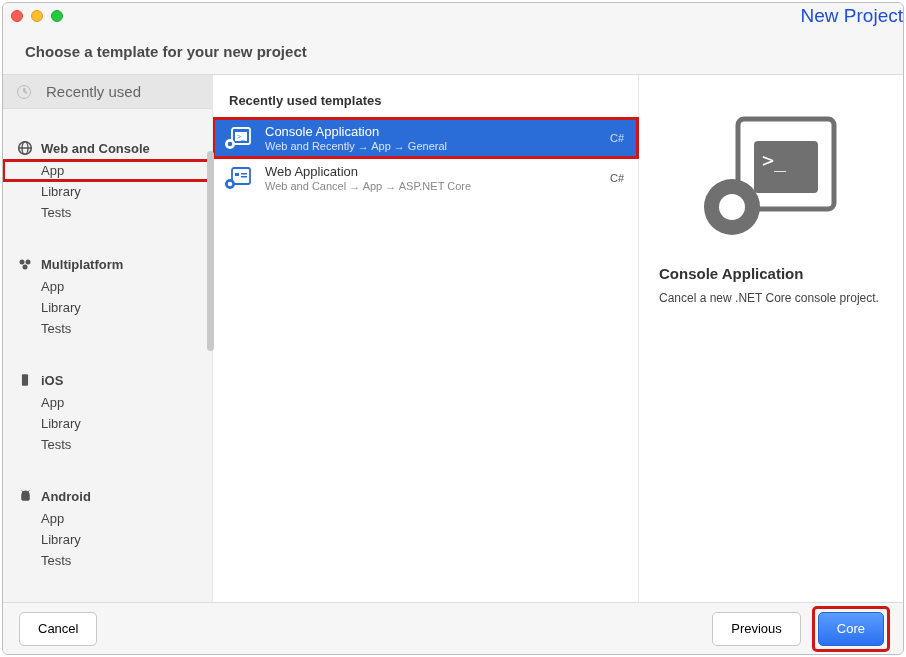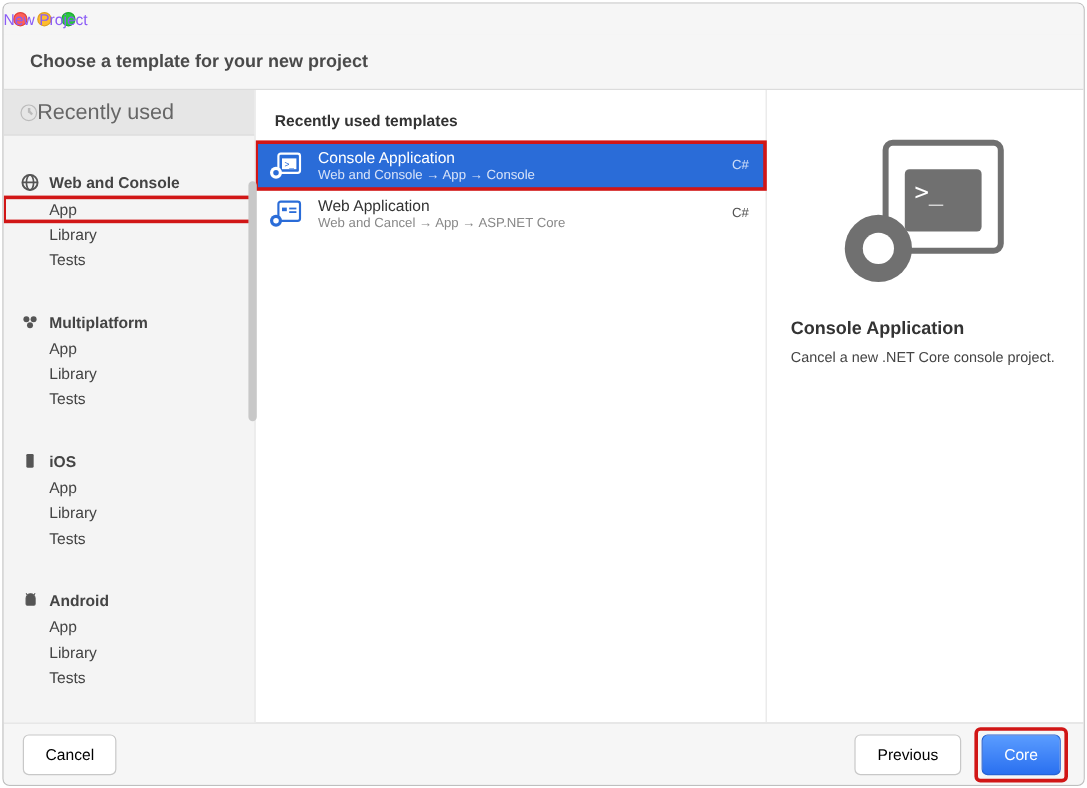--- a/index.html
+++ b/index.html
@@ -29,21 +29,21 @@
   align-items: center;
   padding: 0 8px;
   position: relative;
   background: #f6f6f6;
 }
 .traffic { display: flex; gap: 8px; align-items: center; }
 .dot { width: 12px; height: 12px; border-radius: 50%; }
 .dot.red { background: #ff5f57; border: 0.5px solid #e0443e; }
 .dot.yellow { background: #febc2e; border: 0.5px solid #dfa023; }
 .dot.green { background: #28c840; border: 0.5px solid #1aad2b; }
-.title { position: absolute; left: 0; right: 0; text-align: left; font-size: 13px; color: #8b5cf6; }
+.title { position: absolute; left: 0; right: 0; text-align: right; font-size: 19px; color: #1d4ed8; }
 .header {
   padding: 14px 22px 14px 22px;
   background: #f6f6f6;
 }
 .header h1 { font-size: 15px; font-weight: 700; color: #4a4a4a; }
 .body {
   flex: 1;
   display: flex;
   border-top: 1px solid #dcdcdc;
   background: #fff;
@@ -51,26 +51,26 @@
 }
 .sidebar {
   width: 210px;
   background: #f4f4f4;
   border-right: 1px solid #e6e6e6;
   overflow-y: auto;
   padding-bottom: 10px;
 }
 .recent {
   padding: 8px 14px;
-  font-size: 18px;
+  font-size: 15px;
   color: #666;
   background: #e6e6e6;
   display: flex;
   align-items: center;
-  gap: 0;
+  gap: 15px;
   border-bottom: 1px solid #dcdcdc;
 }
 .recent .clk {
   width: 14px; height: 14px; border: 1.5px solid #bbb; border-radius: 50%;
   position: relative;
 }
 .recent .clk::before, .recent .clk::after {
   content: ''; position: absolute; background: #bbb; left: 50%; top: 50%;
   transform-origin: top left;
 }
@@ -272,21 +272,21 @@
             <svg viewBox="0 0 30 26" width="30" height="26">
               <rect x="9" y="3" width="18" height="16" rx="2" fill="none" stroke="#fff" stroke-width="1.8"></rect>
               <rect x="12" y="7" width="12" height="9" fill="#fff"></rect>
               <text x="14" y="14" font-size="7" fill="#2a6cd8">&gt;_</text>
               <circle cx="7" cy="19" r="5" fill="#fff"></circle>
               <circle cx="7" cy="19" r="2.3" fill="#2a6cd8"></circle>
             </svg>
           </span>
           <div class="txt">
             <div class="name">Console Application</div>
-            <div class="sub">Web and Console → App → Console</div>
+            <div class="sub">Web and Recently → App → General</div>
           </div>
           <div class="lang">C#</div>
         </div>
 
         <div class="tpl">
           <span class="icon">
             <svg viewBox="0 0 30 26" width="30" height="26">
               <rect x="9" y="3" width="18" height="16" rx="2" fill="none" stroke="#2a6cd8" stroke-width="1.8"></rect>
               <rect x="12" y="8" width="4" height="3" fill="#2a6cd8"></rect>
               <rect x="18" y="8" width="6" height="1.5" fill="#2a6cd8"></rect>

